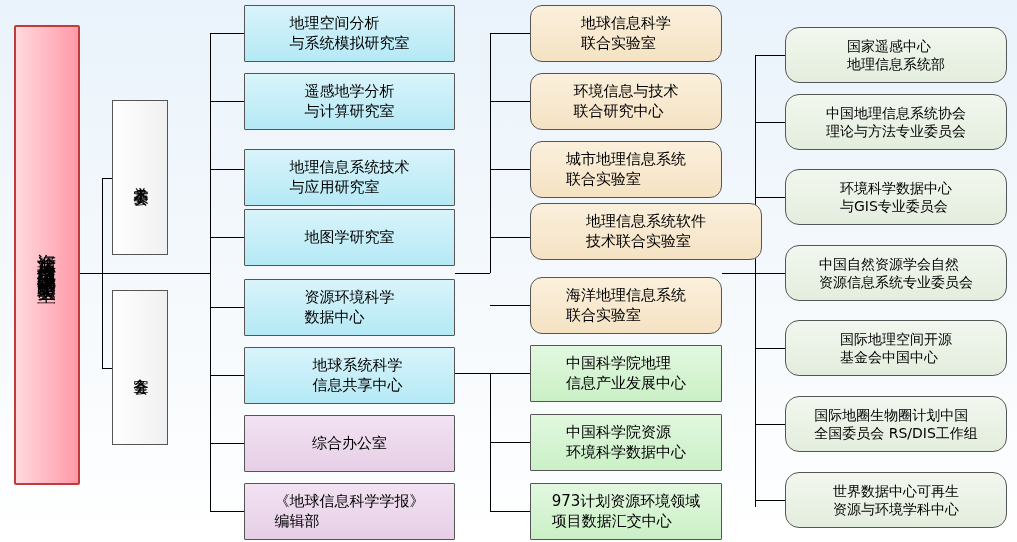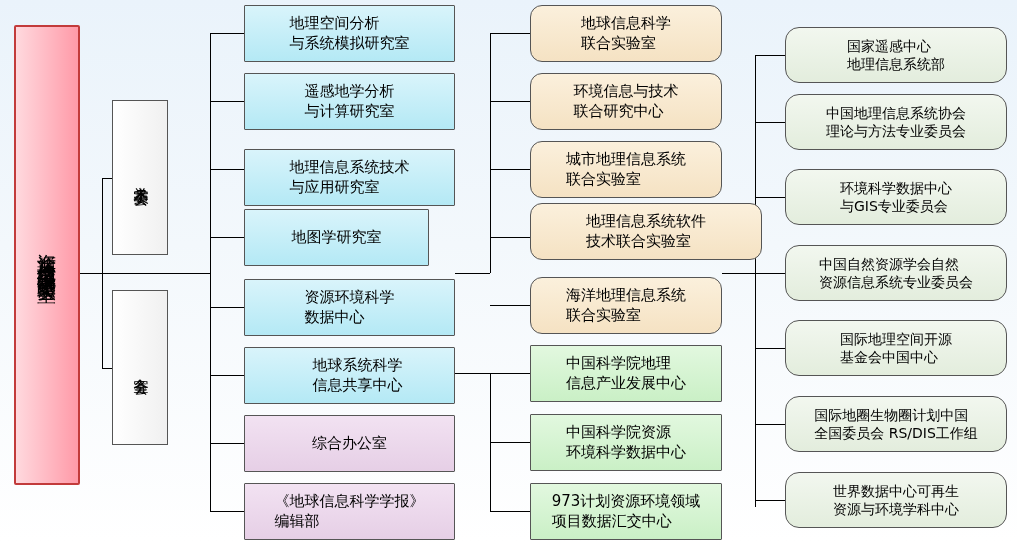--- a/index.html
+++ b/index.html
@@ -142,21 +142,21 @@
 与系统模拟研究室</span>
   </div>
   <div class="box col2-box" style="left:244px; top:73px; width:211px; height:57px;">
     <span>遥感地学分析
 与计算研究室</span>
   </div>
   <div class="box col2-box" style="left:244px; top:141px; width:211px; height:57px;margin-top:8px;">
     <span>地理信息系统技术
 与应用研究室</span>
   </div>
-  <div class="box col2-box" style="left:244px; top:209px; width:185px; height:57px;">
+  <div class="box col2-box" style="left:244px; top:209px; width:211px; height:57px;">
     <span>地图学研究室</span>
   </div>
   <div class="box col2-box" style="left:244px; top:279px; width:211px; height:57px;">
     <span>资源环境科学
 数据中心</span>
   </div>
   <div class="box col2-box" style="left:244px; top:347px; width:211px; height:57px;padding-left:16px;">
     <span>地球系统科学
 信息共享中心</span>
   </div>

